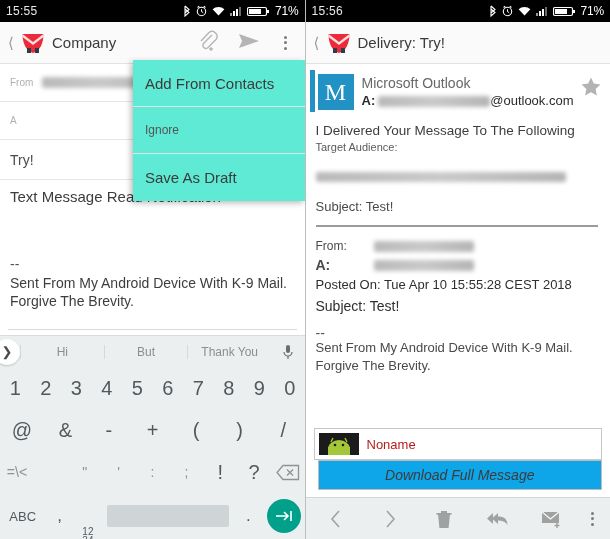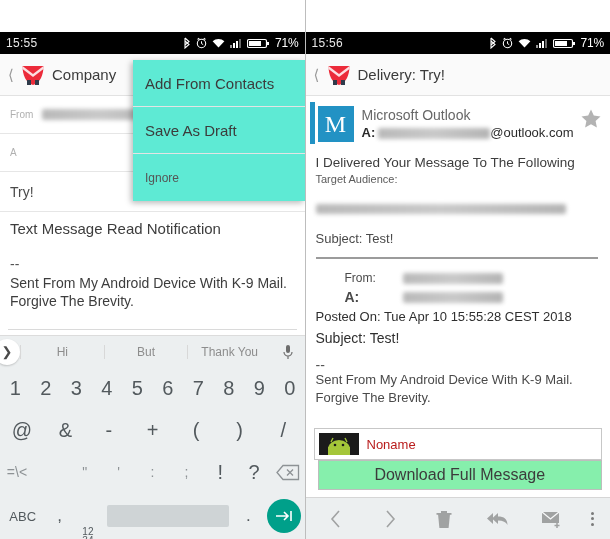--- a/index.html
+++ b/index.html
@@ -3,21 +3,21 @@
 <meta charset="utf-8">
 <style>
   html,body{margin:0;padding:0;background:#fff;}
   body{width:610px;height:539px;font-family:"Liberation Sans",sans-serif;overflow:hidden;}
   .screen{position:relative;width:610px;height:539px;display:flex;}
   .panel{position:relative;width:305px;height:539px;overflow:hidden;background:#fff;}
   .panel.left{border-right:1px solid #bdbdbd;}
 
   
   .statusbar{height:22px;background:#000;color:#fff;display:flex;align-items:center;
-             padding:0 6px;font-size:12px;box-sizing:border-box;margin-top:32px;}
+             padding:0 6px;font-size:12px;box-sizing:border-box;}
   .statusbar .clock{flex:0 0 auto;letter-spacing:.3px;color:#e8e8e8;}
   .statusbar .sp{flex:1 1 auto;}
   .statusbar .sicons{display:flex;align-items:center;gap:5px;}
   .statusbar svg{display:block;}
   .batt{font-size:12px;color:#fff;margin-left:1px;letter-spacing:-.2px;}
 
   
   .appbar{height:42px;background:#fafafa;display:flex;align-items:center;
           padding:0 8px;box-sizing:border-box;border-bottom:1px solid #e2e2e2;}
   .backchev{width:10px;color:#9a9a9a;font-size:15px;line-height:1;margin-right:2px;}
@@ -88,32 +88,32 @@
   .sender{font-size:14px;color:#676767;line-height:18px;}
   .toline{font-size:13px;color:#2b2b2b;line-height:18px;display:flex;align-items:center;}
   .toline .lb{font-weight:bold;margin-right:3px;}
   .datestamp{font-size:11px;color:#6a6a6a;text-align:right;padding:4px 8px 0 0;}
   .star{flex:0 0 auto;padding-top:2px;}
   .mbody{padding:6px 10px 0 10px;}
   .mline{font-size:13px;color:#4a4a4a;line-height:17px;}
   .mline.big{font-size:13.5px;color:#3d3d3d;}
   .small{font-size:11px;color:#5a5a5a;}
   .hr{height:2px;background:#9b9b9b;margin:10px 2px 10px 0;}
-  .kv{font-size:12px;color:#4a4a4a;line-height:19px;display:flex;align-items:center;margin-left:29px;}
+  .kv{font-size:12px;color:#4a4a4a;line-height:19px;display:flex;align-items:center;}
   .kv .k{width:58px;flex:0 0 auto;}
   .kv .k.b{font-weight:bold;font-size:14px;}
   .attachbox{position:absolute;left:8px;right:8px;top:428px;border:1px solid #c7c7c7;
              background:#fff;}
   .attachrow{display:flex;align-items:center;height:26px;padding:2px 4px;}
   .androidicon{width:40px;height:22px;background:#1c1c1c;position:relative;
                overflow:hidden;flex:0 0 auto;}
   .attachname{font-size:13px;color:#b91c1c;padding-left:8px;}
-  .dlbtn{position:absolute;left:12px;right:8px;top:460px;height:30px;background:#86efac;
+  .dlbtn{position:absolute;left:12px;right:8px;top:460px;height:30px;background:#0ea5e9;
          border:1px solid #bdbdbd;display:flex;align-items:center;justify-content:center;
-         font-size:16px;color:#3c3c3c;box-sizing:border-box;}
+         font-size:14px;color:#3c3c3c;box-sizing:border-box;font-style:italic;}
   .bottombar{position:absolute;left:0;bottom:0;width:305px;height:42px;background:#eceff0;
              border-top:1px solid #d6d6d6;display:flex;align-items:center;
              justify-content:space-around;box-sizing:border-box;padding:0 4px;}
   .bottombar .bi{opacity:.6;display:flex;align-items:center;justify-content:center;width:40px;}
 </style>
 </head>
 <body>
 
 <div class="screen">
 
@@ -205,25 +205,25 @@
     <div class="sigarea">
       <div class="sigdash">--</div>
       <div class="sigtext">Sent From My Android Device With K-9 Mail. Forgive The Brevity.</div>
     </div>
     <div class="bodyrule"></div>
 
     <div class="menu">
       <div class="menuitem">
         <span>Add From Contacts</span>
       </div>
+      <div class="menuitem sm">
+        <span>Ignore</span>
+      </div>
       <div class="menuitem">
         <span>Save As Draft</span>
-      </div>
-      <div class="menuitem sm">
-        <span>Ignore</span>
       </div>
     </div>
 
     <div class="kb">
       <div class="sugg">
         <span class="arrowbtn">❯</span>
         <span class="s">Hi</span>
         <span class="s">But</span>
         <span class="s">Thank You</span>
         <span class="mic">

